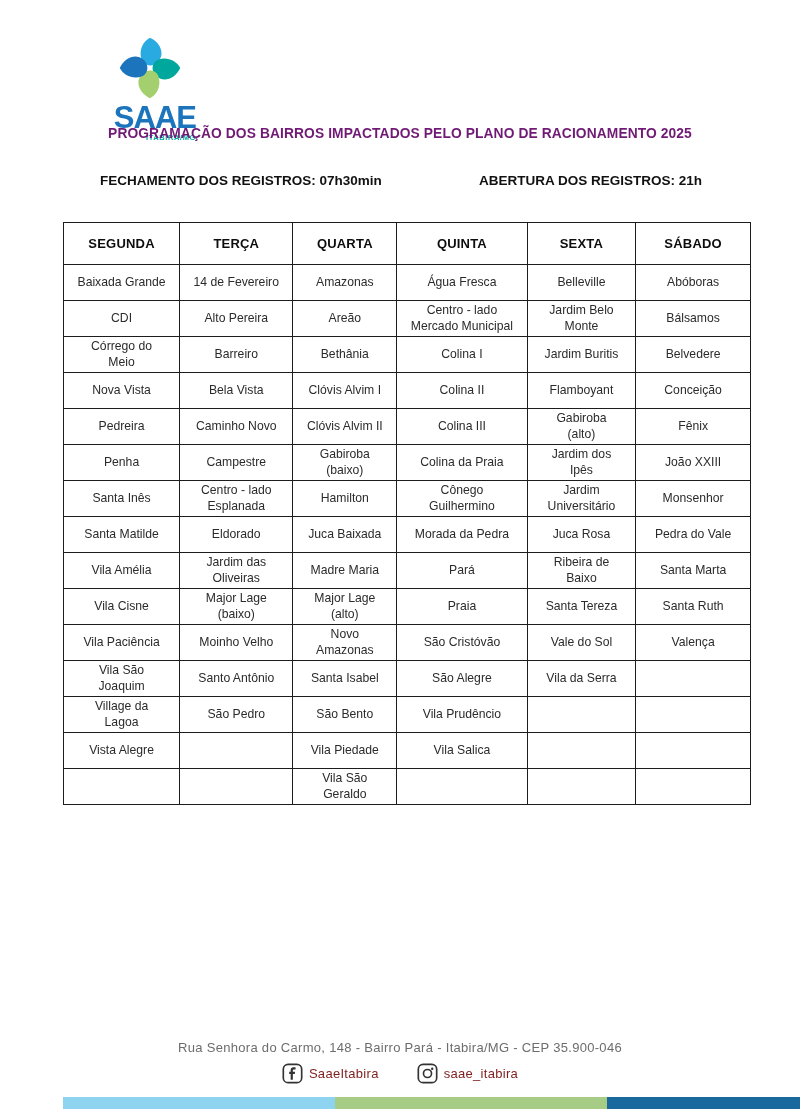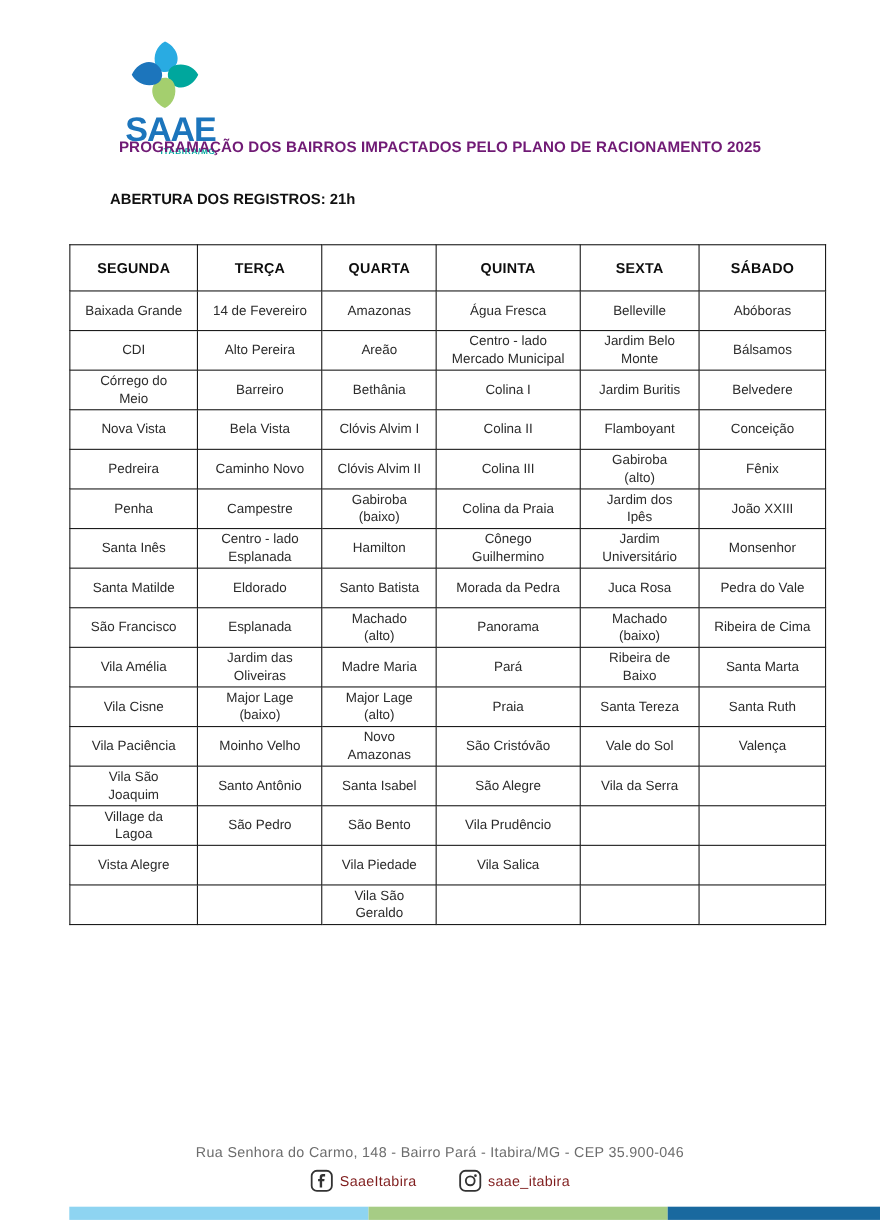--- a/index.html
+++ b/index.html
@@ -80,20 +80,21 @@
         <path d="M4 36 C9 25 21 20 29 27 C35 32 35 42 27 45 C18 48 8 44 4 36 Z" fill="#1c75bc"></path>
       </g>
     </svg>
     <div class="logo-wordmark">SAAE</div>
     <div class="logo-region">ITABIRA/MG</div>
   </div>
 
   <div class="doc-title">PROGRAMAÇÃO DOS BAIRROS IMPACTADOS PELO PLANO DE RACIONAMENTO 2025</div>
 
   <div class="schedule-row">
+    <span>FECHAMENTO DOS REGISTROS: 07h30min</span>
     <span>ABERTURA DOS REGISTROS: 21h</span>
   </div>
 
   <table class="rationing-table">
       <colgroup>
         <col style="width: 16.9%;">
         <col style="width: 16.5%;">
         <col style="width: 15.1%;">
         <col style="width: 19%;">
         <col style="width: 15.8%;">
@@ -171,34 +172,24 @@
           <td>Hamilton</td>
           <td>Cônego
 Guilhermino</td>
           <td>Jardim
 Universitário</td>
           <td>Monsenhor</td>
         </tr>
         <tr>
           <td>Santa Matilde</td>
           <td>Eldorado</td>
-          <td>Santo Batista</td>
+          <td>Juca Baixada</td>
           <td>Morada da Pedra</td>
           <td>Juca Rosa</td>
           <td>Pedra do Vale</td>
-        </tr>
-        <tr>
-          <td>São Francisco</td>
-          <td>Esplanada</td>
-          <td>Machado
-(alto)</td>
-          <td>Panorama</td>
-          <td>Machado
-(baixo)</td>
-          <td>Ribeira de Cima</td>
         </tr>
         <tr>
           <td>Vila Amélia</td>
           <td>Jardim das
 Oliveiras</td>
           <td>Madre Maria</td>
           <td>Pará</td>
           <td>Ribeira de
 Baixo</td>
           <td>Santa Marta</td>

